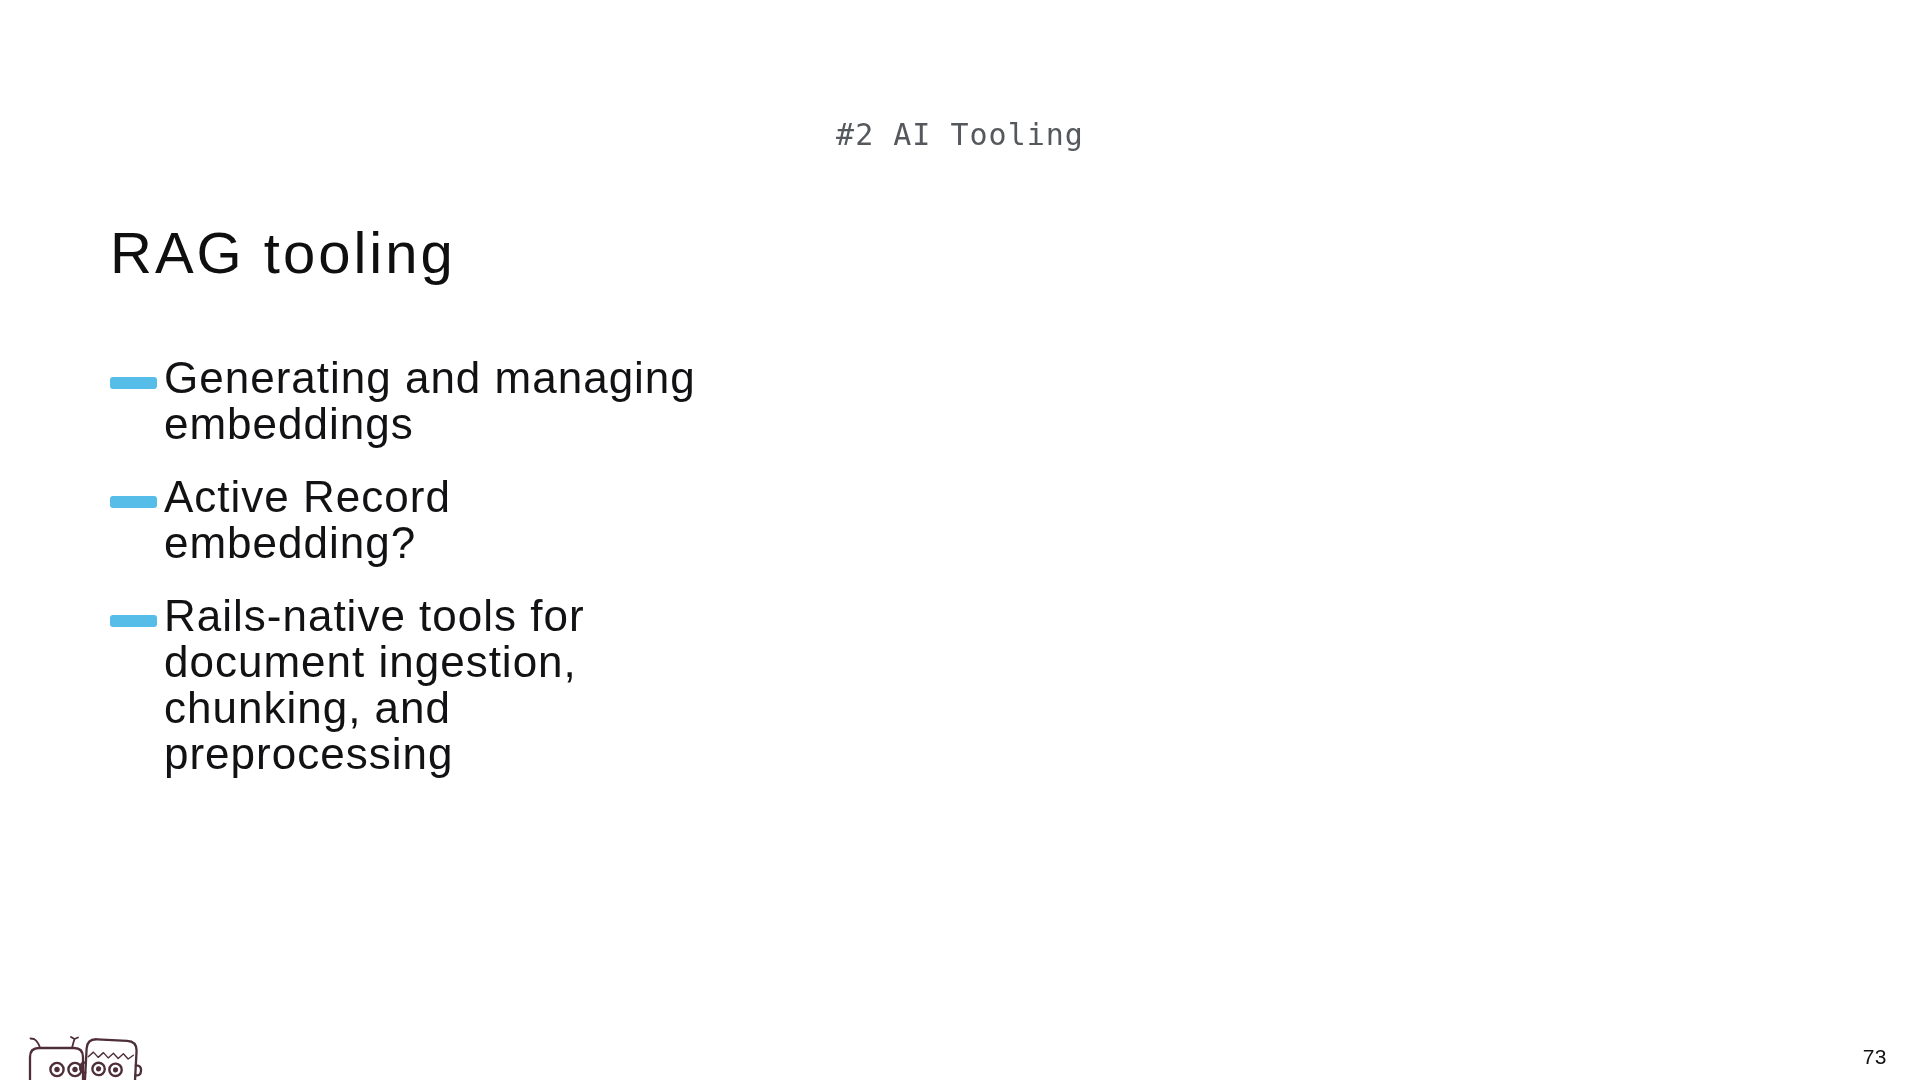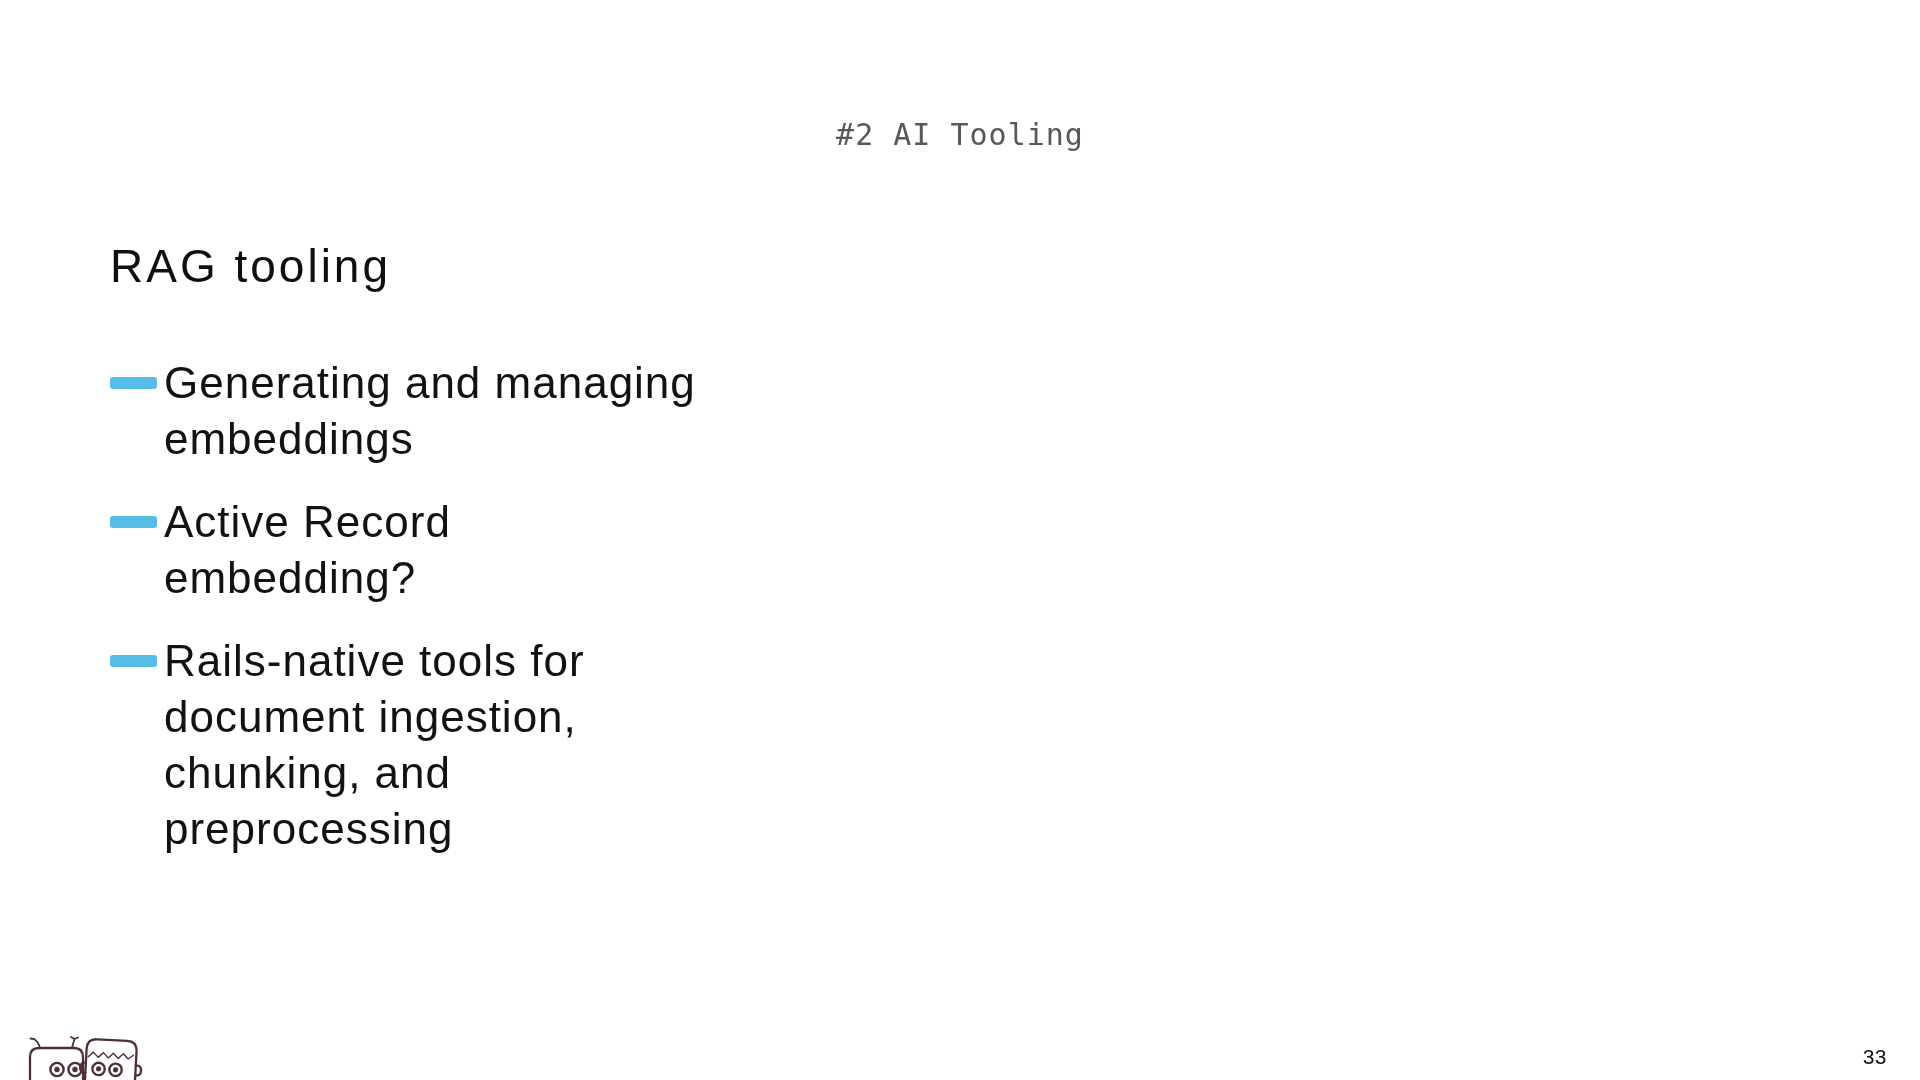--- a/index.html
+++ b/index.html
@@ -21,24 +21,24 @@
     left: 0;
     width: 100%;
     text-align: center;
     font-family: "DejaVu Sans Mono", monospace;
     font-size: 30px;
     letter-spacing: 1px;
     color: #55585c;
   }
   .title {
     position: absolute;
-    top: 228px;
+    top: 208px;
     left: 110px;
     font-weight: 400;
-    font-size: 46px;
+    font-size: 58px;
     letter-spacing: 3px;
     color: #0f0f10;
   }
   .bullets {
     position: absolute;
     top: 344px;
     left: 110px;
     width: 860px;
     list-style: none;
   }
@@ -51,21 +51,21 @@
     flex: 0 0 auto;
     width: 47px;
     height: 12px;
     border-radius: 3px;
     background: #55bde8;
     margin-top: 22px;
     margin-right: 7px;
   }
   .bullet-text {
     font-size: 44px;
-    line-height: 56px;
+    line-height: 46px;
     letter-spacing: 1px;
     color: #121214;
     white-space: pre-line;
   }
   .page-number {
     position: absolute;
     top: 1034px;
     right: 33px;
     font-size: 21px;
     letter-spacing: 0.5px;
@@ -128,15 +128,15 @@
       <path d="M58 28 Q52.5 27.5 52.5 33 Q52.5 38.5 58 38"></path>
       <path d="M108 28 Q113.5 27.5 113.5 33 Q113.5 38.5 108 38"></path>
 
       <circle cx="71" cy="33.5" r="6.2" stroke-width="2.4"></circle>
       <circle cx="71" cy="33.5" r="2.6" fill="#4e2e38" stroke="none"></circle>
       <circle cx="88" cy="33.5" r="6.2" stroke-width="2.4"></circle>
       <circle cx="88" cy="33.5" r="2.6" fill="#4e2e38" stroke="none"></circle>
     </g>
   </svg>
 
-  <div class="page-number">33</div>
+  <div class="page-number">73</div>
 
 </div>
 
 </body></html>

